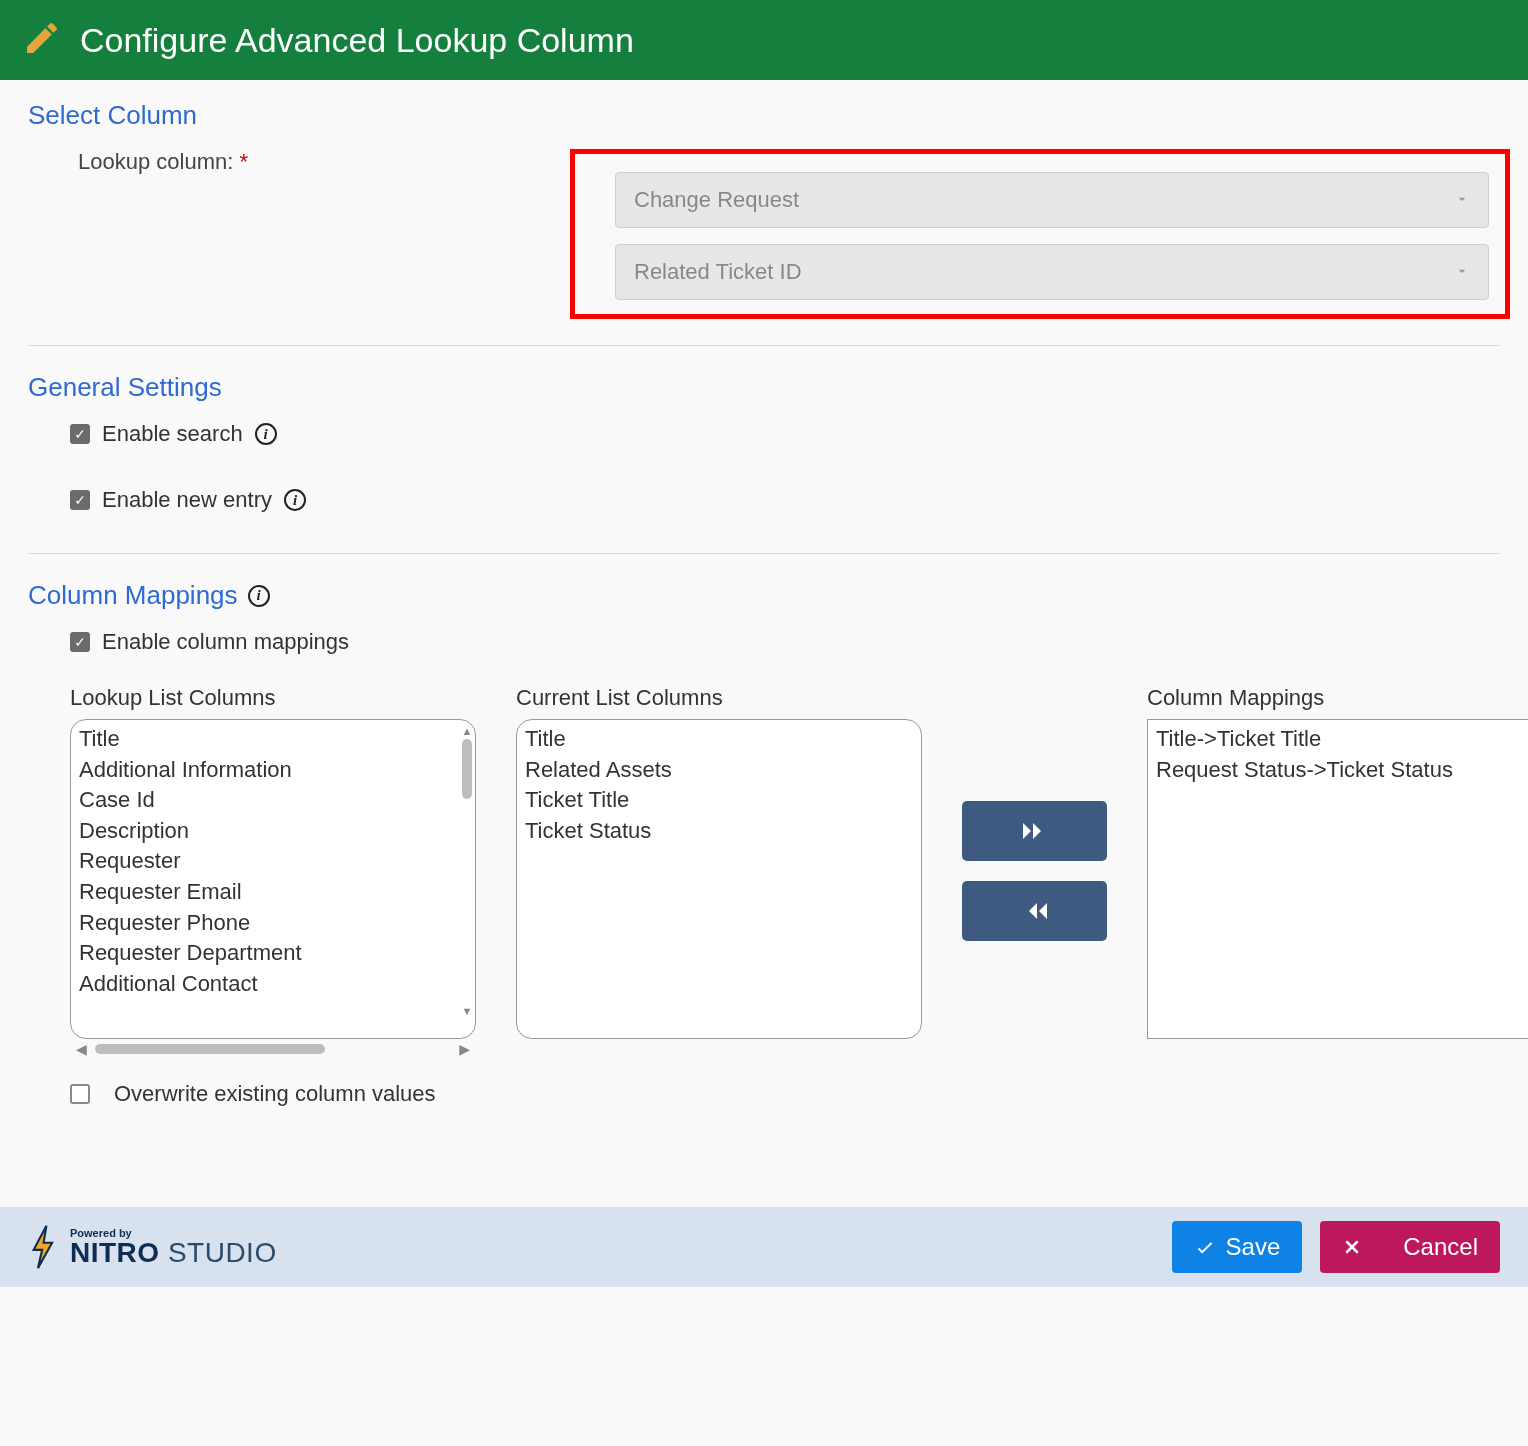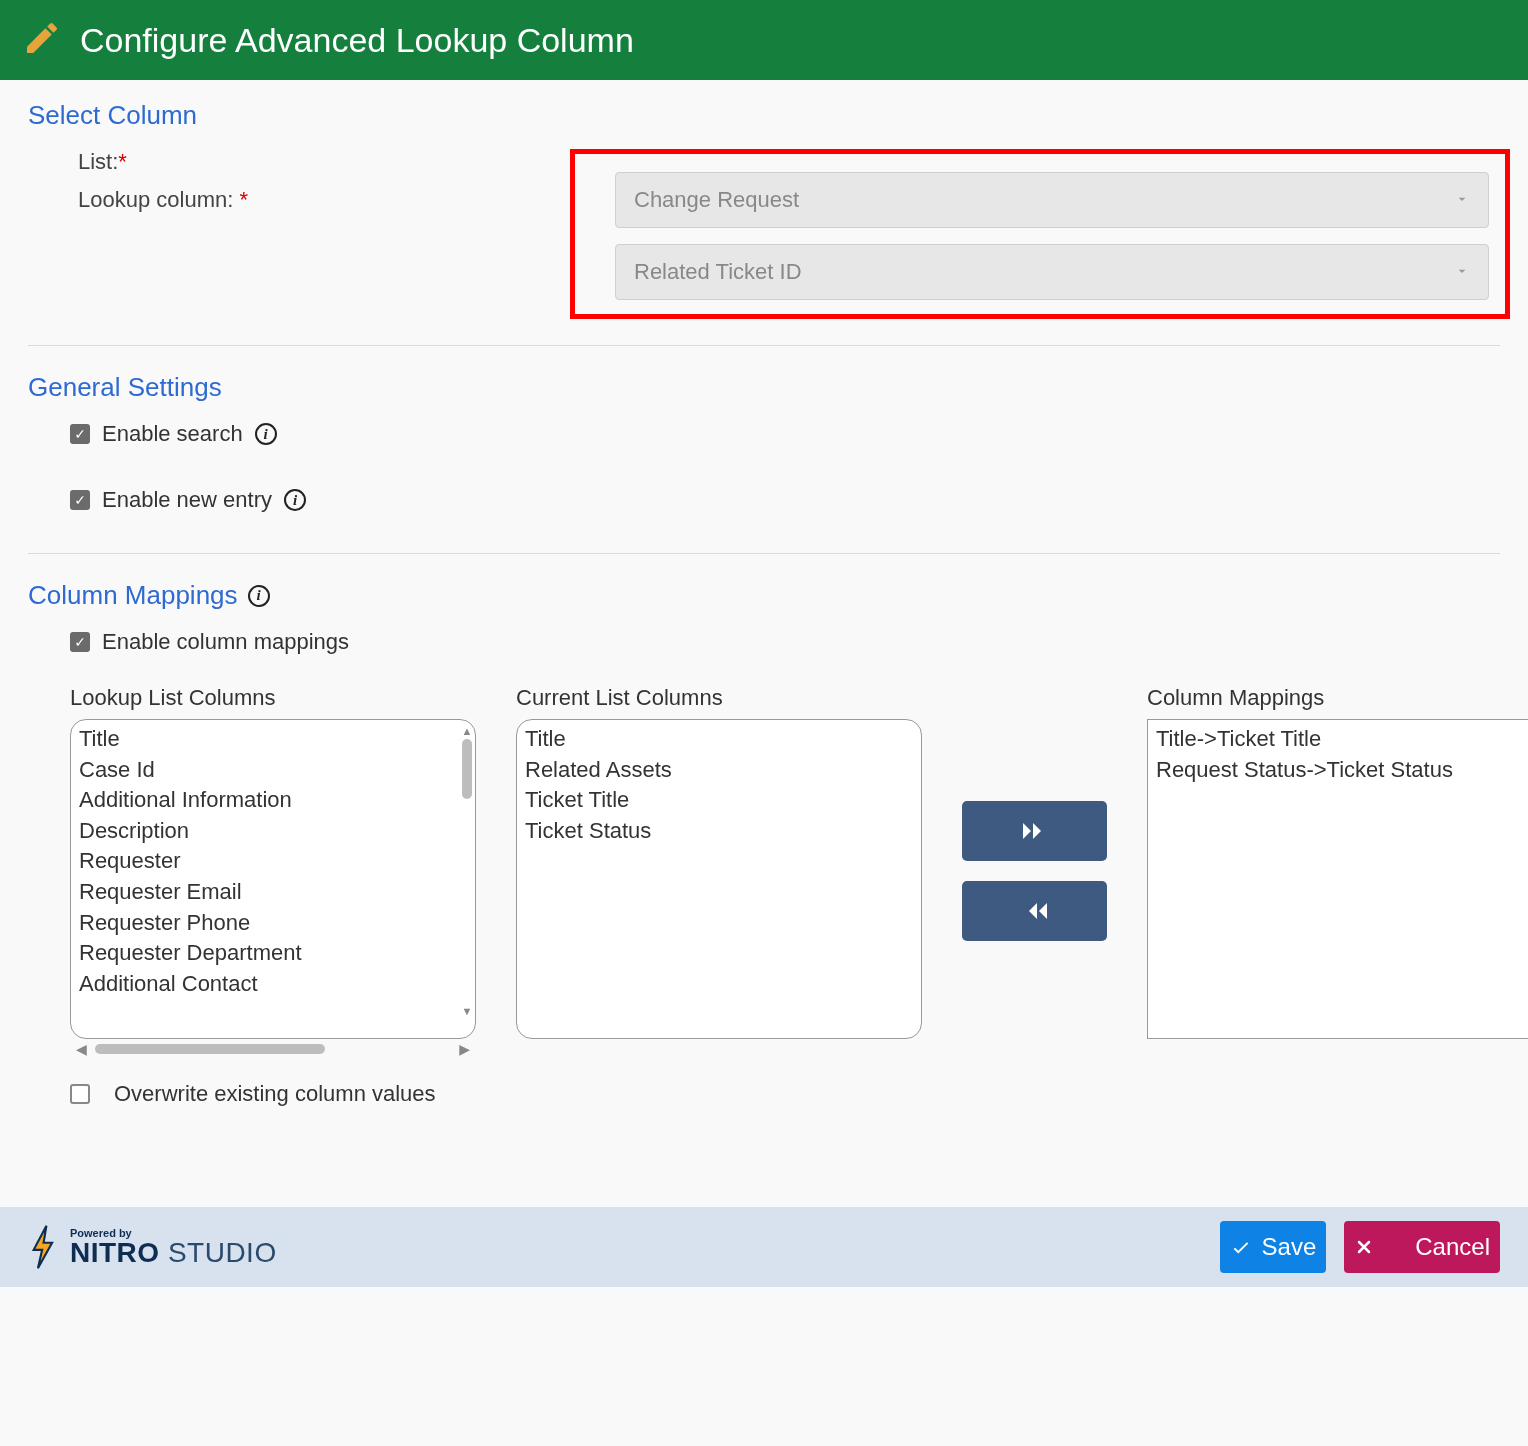--- a/index.html
+++ b/index.html
@@ -180,21 +180,21 @@
   .logo { display: flex; align-items: center; gap: 8px; }
   .logo-text { display: flex; flex-direction: column; line-height: 1; }
   .logo-powered { font-size: 11px; color: #0e2d52; font-weight: 600; }
   .logo-main { font-size: 28px; font-weight: 800; color: #0e2d52; letter-spacing: 0.5px; }
   .logo-main .light { font-weight: 400; color: #2a4a6e; }
   .footer-buttons { display: flex; gap: 18px; }
   .fbtn {
     border: none;
     color: #fff;
     font-size: 24px;
-    padding: 12px 10px;
+    padding: 12px 22px;
     border-radius: 4px;
     display: flex;
     align-items: center;
     gap: 10px;
     cursor: pointer;
   }
   .fbtn.save { background: #0f82e6; }
   .fbtn.cancel { background: #be185d; gap: 41px; }
   .chevron { color: #999; }
   .vscroll {
@@ -232,25 +232,20 @@
 
 <div class="content">
 
   
   <div class="section-title">Select Column</div>
 
   <div style="display:flex;">
     <div style="width:560px;">
       <div class="form-row">
         <div class="form-label">
-          <span>List:</span><span class="req">*</span>
-        </div>
-      </div>
-      <div class="form-row">
-        <div class="form-label">
           <span>Lookup column: </span><span class="req">*</span>
         </div>
       </div>
     </div>
     <div class="highlight-box" style="flex:1;padding-left:40px;">
       <div class="select-box" style="margin-bottom:16px;">
         <span>Change Request</span>
         <span class="chevron">
           <svg width="16" height="16" viewBox="0 0 24 24">
               <path d="M7 10l5 5 5-5z" fill="#999"></path>
@@ -298,22 +293,22 @@
     <span>Enable column mappings</span>
   </div>
 
   <div class="mapping-area">
 
     <div class="col">
       <div class="col-label">Lookup List Columns</div>
       <div class="lookup-wrap">
         <div class="listbox small" id="lookup-list">
             <div class="listbox-item">Title</div>
+            <div class="listbox-item">Additional Information</div>
             <div class="listbox-item">Case Id</div>
-            <div class="listbox-item">Additional Information</div>
             <div class="listbox-item">Description</div>
             <div class="listbox-item">Requester</div>
             <div class="listbox-item">Requester Email</div>
             <div class="listbox-item">Requester Phone</div>
             <div class="listbox-item">Requester Department</div>
             <div class="listbox-item">Additional Contact</div>
           </div>
         <div class="vscroll">
           <span class="up">▲</span>
           <span class="thumb"></span>

